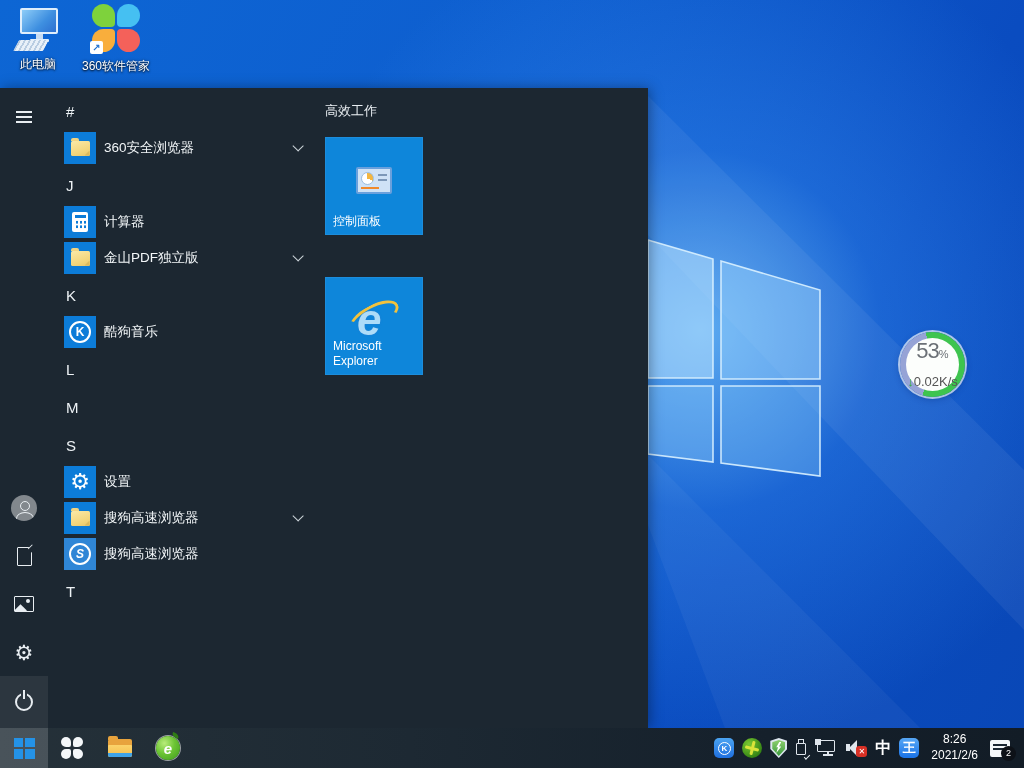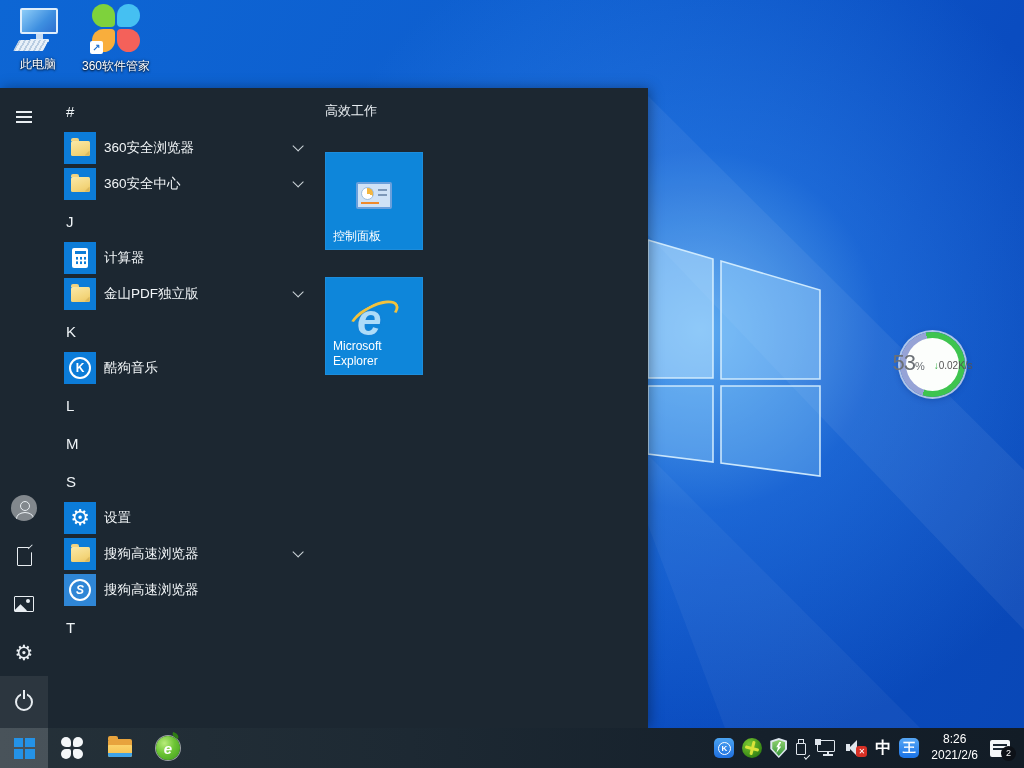--- a/index.html
+++ b/index.html
@@ -30,24 +30,24 @@
   .petal.g { background:#7ed23c; border-radius:50% 50% 4px 50%; }
   .petal.b { background:#45c0f2; border-radius:50% 50% 50% 4px; }
   .petal.o { background:#f9ae3c; border-radius:50% 4px 50% 50%; }
   .petal.r { background:#f4615a; border-radius:4px 50% 50% 50%; }
   .sc-arrow { position:absolute; left:0; bottom:0; width:13px; height:13px; background:#fff; border-radius:2px; display:flex; align-items:center; justify-content:center; color:#1b6fd0; font-size:10px; font-weight:bold; }
 
   
   .netball { position:absolute; left:900px; top:332px; width:65px; height:65px; border-radius:50%;
     background:conic-gradient(from 0deg, #3ec44f 0deg 198deg, #96a3d6 198deg 348deg, #3ec44f 348deg 360deg);
     box-shadow:0 0 0 2px rgba(255,255,255,.65), 0 2px 7px rgba(0,40,120,.45); cursor:pointer; }
-  .netball .inner { position:absolute; inset:6px; border-radius:50%; background:#fcfefc; display:flex; flex-direction:row; align-items:center; justify-content:center;gap:9px; }
+  .netball .inner { position:absolute; inset:6px; border-radius:50%; background:#fcfefc; display:flex; flex-direction:column; align-items:center; justify-content:center;gap:9px; }
   .net-line1 { color:#6b7076; font-size:22px; line-height:20px; letter-spacing:-1px; }
   .net-line1 .unit { font-size:11px; letter-spacing:0; }
-  .net-line2 { font-size:10px; color:#555; margin-top:1px; }
+  .net-line2 { font-size:13px; color:#555; margin-top:1px; }
   .net-line2 .arr { color:#2fae3e; font-weight:bold; }
 
   
   .start-menu { position:absolute; left:0; top:88px; width:648px; height:640px; background:#1c2731; box-shadow:2px 0 12px rgba(0,0,0,.35); }
   .rail { position:absolute; left:0; top:0; width:48px; height:100%; }
   .rail-btn { width:48px; height:48px; display:flex; align-items:center; justify-content:center; cursor:pointer; }
   .rail-top { position:absolute; top:5px; left:0; }
   .rail-bottom { position:absolute; bottom:0; left:0; display:flex; flex-direction:column; }
   .rail-btn.power { height:52px; background:#2c363f; }
   .hamb { width:16px; height:12px; display:flex; flex-direction:column; justify-content:space-between; }
@@ -90,21 +90,21 @@
   .g-store .sq.r { background:#f25022; left:4px; top:7px; }
   .g-store .sq.g { background:#7fba00; left:10px; top:7px; }
   .g-store .sq.b { background:#00a4ef; left:4px; top:13px; }
   .g-store .sq.y { background:#ffb900; left:10px; top:13px; }
   .g-gear-white { color:#fff; font-size:22px; line-height:1; }
 
   .tilepanel { position:absolute; left:325px; top:0; width:300px; }
   .group-title { position:absolute; left:0; top:14px; color:#e9eef2; font-size:13px; cursor:default; }
   .tile { position:absolute; left:0; width:98px; height:98px; background:#0e86da; cursor:pointer; box-shadow:inset 0 0 0 1px rgba(255,255,255,.06); }
   .tile .tlabel { position:absolute; left:8px; bottom:6px; right:6px; color:#fff; font-size:12px; line-height:1.25; }
-  .tile.t1 { top:64px; } .tile.t2 { top:189px; }
+  .tile.t1 { top:49px; } .tile.t2 { top:189px; }
   .g-cpanel { position:absolute; left:31px; top:30px; width:36px; height:27px; background:#cfe2f6; border:2px solid #6aa0dc; border-radius:2px; }
   .g-cpanel .pie { position:absolute; left:3px; top:3px; width:13px; height:13px; border-radius:50%; background:conic-gradient(#f4b63f 0 115deg, #ffffff 115deg 360deg); border:1px solid #9dbede; }
   .g-cpanel .ln { position:absolute; right:3px; width:9px; height:2px; background:#7d98b8; }
   .g-cpanel .ln.l1 { top:5px; } .g-cpanel .ln.l2 { top:10px; }
   .g-cpanel .slider { position:absolute; left:3px; bottom:3px; width:18px; height:2px; background:#f08a2c; }
   .g-ie { position:absolute; left:24px; top:16px; width:50px; height:50px; }
   .g-ie .e { position:absolute; left:8px; top:2px; font-size:44px; font-style:italic; font-weight:bold; color:#aedcf8; text-shadow:0 0 2px #2a7fd0; }
   .g-ie .ring { position:absolute; left:-2px; top:12px; width:54px; height:24px; border:3.5px solid #f2c23d; border-left-color:transparent; border-bottom-color:transparent; border-radius:50%; transform:rotate(-28deg); }
 
   
@@ -238,27 +238,20 @@
   <div class="applist">
     <div class="sec">#</div>
 
     <div class="row">
       <span class="tile32">
           <span class="g-folder"></span>
         </span>
       <span class="lbl">360安全浏览器</span>
       <span class="chev"></span>
     </div>
-    <div class="row">
-      <span class="tile32">
-          <span class="g-folder"></span>
-        </span>
-      <span class="lbl">360安全中心</span>
-      <span class="chev"></span>
-    </div>
 
     <div class="sec">J</div>
 
     <div class="row">
       <span class="tile32">
           <span class="g-calc"></span>
         </span>
       <span class="lbl">计算器</span>
     </div>
     <div class="row">

